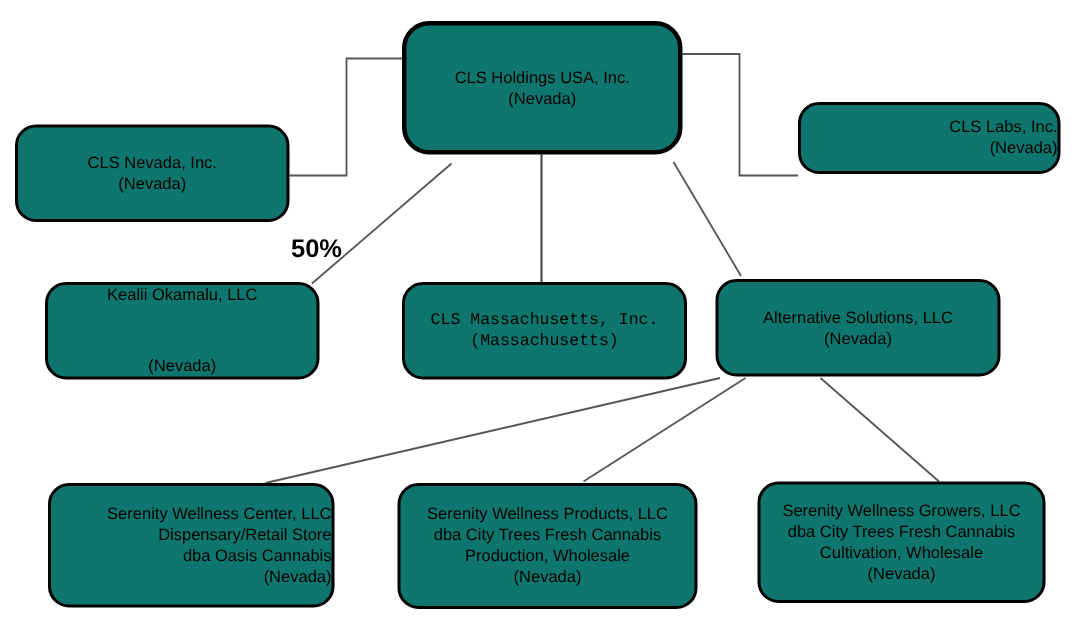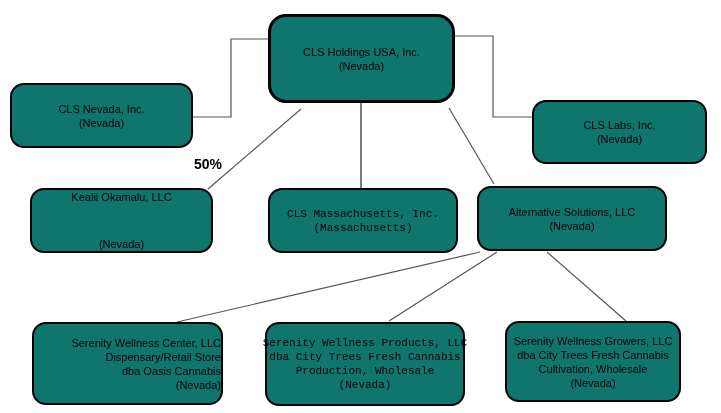--- a/index.html
+++ b/index.html
@@ -28,32 +28,32 @@
     align-items: center;
     justify-content: center;
     text-align: center;
     font-size: 11px;
     line-height: 14px;
   }
   .node .nl { white-space: nowrap; }
 
   #n-holdings   { left: 268px; top: 14px;  width: 187px; height: 89px; border-width: 3px; border-radius: 18px; }
   #n-nevada     { left: 10px;  top: 83px;  width: 183px; height: 65px; }
-  #n-labs       { left: 532px; top: 100px;  width: 175px; height: 64px; }
+  #n-labs       { left: 532px; top: 68px;  width: 175px; height: 48px; align-items: flex-end; }
   #n-kealii     { left: 30px;  top: 188px; width: 183px; height: 65px; justify-content: space-between; }
   #n-mass       { left: 268px; top: 188px; width: 190px; height: 65px; font-family: Liberation Mono, monospace; }
   #n-alt        { left: 477px; top: 186px; width: 190px; height: 65px; }
   #n-center     { left: 32px;  top: 322px; width: 191px; height: 83px; align-items: flex-end; }
-  #n-products   { left: 265px; top: 322px; width: 200px; height: 84px; font-family: Liberation Mono, monospace; }
-  #n-growers    { left: 505px; top: 321px; width: 176px; height: 81px; }
+  #n-products   { left: 265px; top: 322px; width: 200px; height: 84px; }
+  #n-growers    { left: 505px; top: 321px; width: 192px; height: 81px; }
 
   .edge-label {
     position: absolute;
     left: 194px; top: 156px;
-    font-size: 14px;
+    font-size: 17px;
     font-weight: bold;
     white-space: nowrap;
   }
 </style>
 </head>
 <body>
 
 <div class="canvas">
 
   <svg class="wires" viewBox="0 0 721 413">

